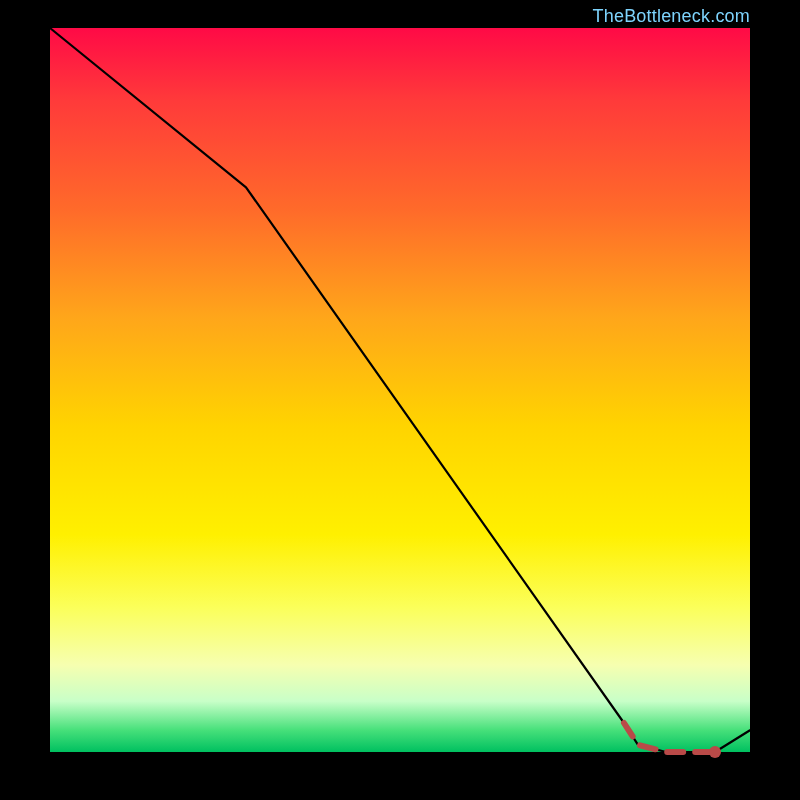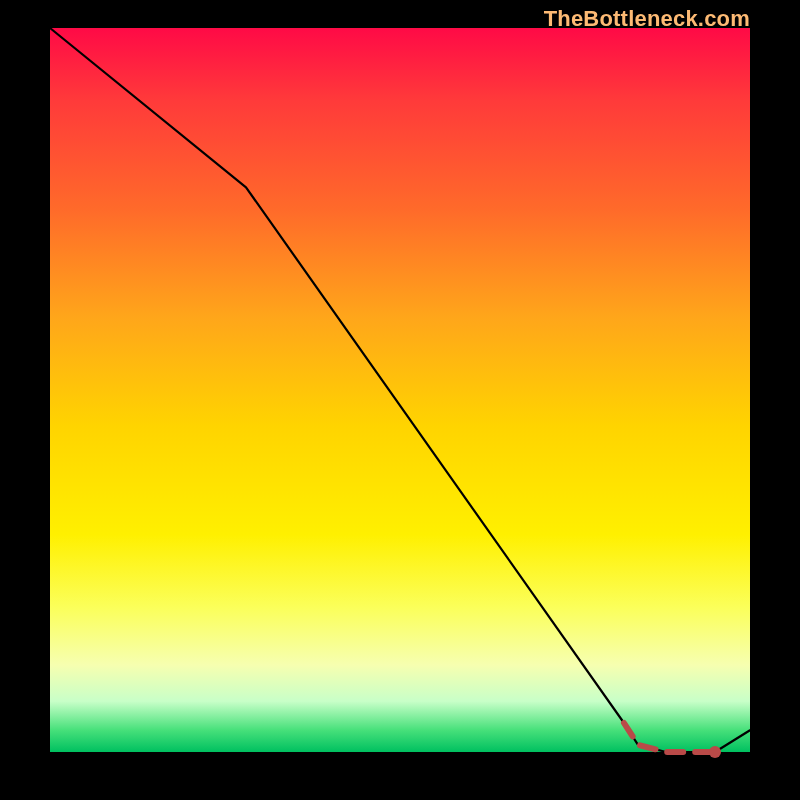--- a/index.html
+++ b/index.html
@@ -35,23 +35,23 @@
       #f6ffb0 88%,
       #c8ffc8 93%,
       #46e07a 97%,
       #00c060 100%
     );
   }
   .watermark {
     position: absolute;
     top: 6px;
     right: 50px;
-    font-weight: 700;
-    font-size: 22px;
-    color: #fdba74;
+    font-weight: 400;
+    font-size: 18px;
+    color: #7dd3fc;
     letter-spacing: 0.2px;
     user-select: none;
   }
   svg.plot-svg {
     position: absolute;
     left: 0;
     top: 0;
     width: 700px;
     height: 724px;
     overflow: visible;

